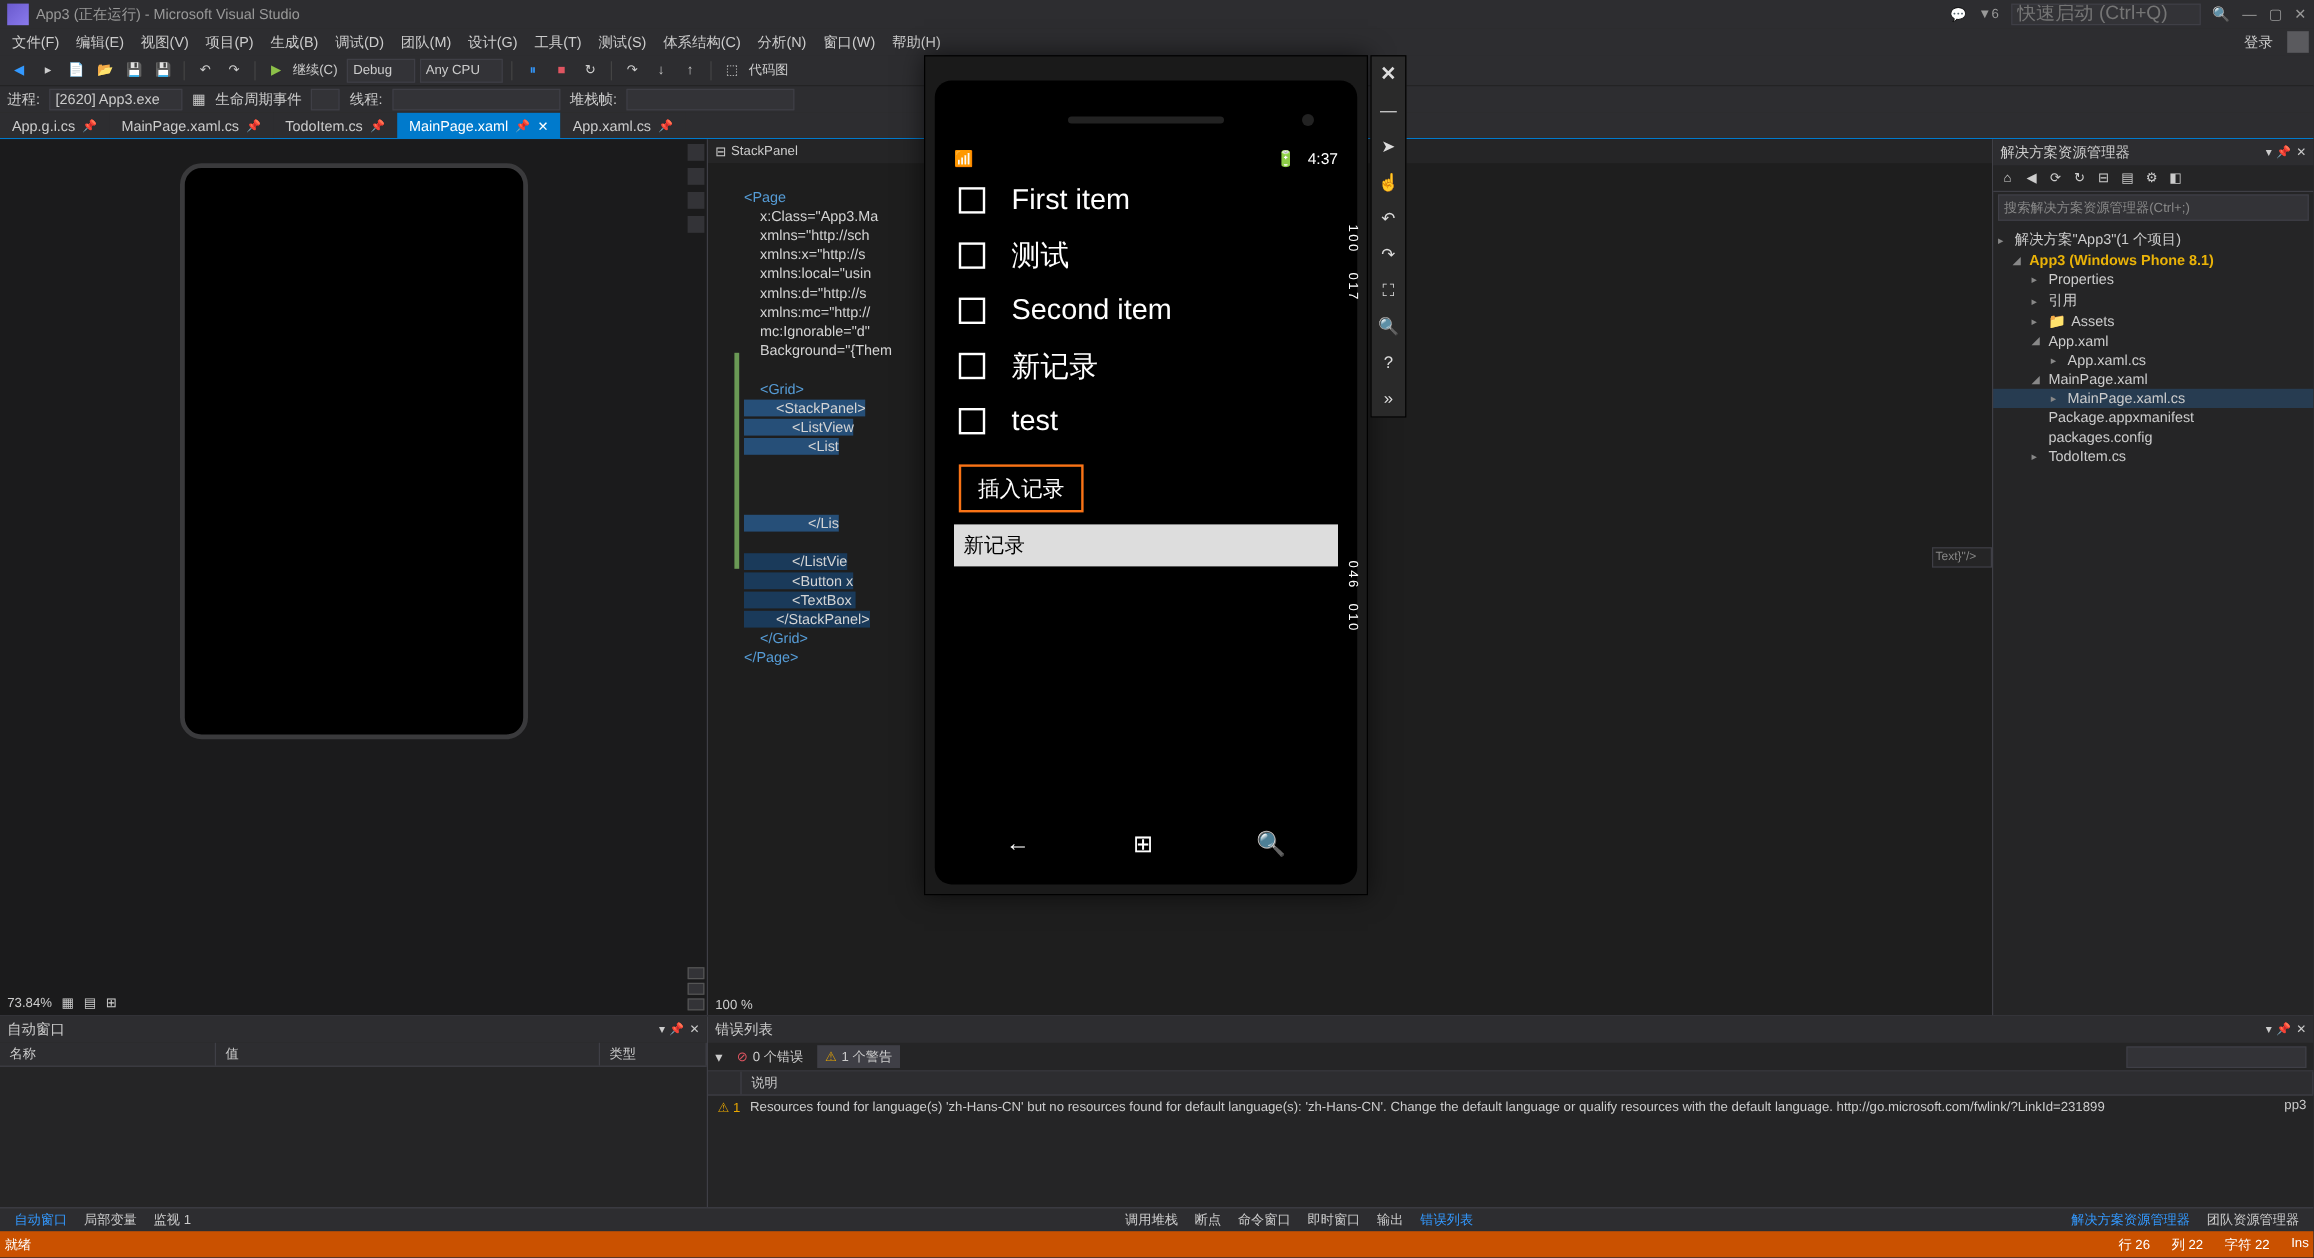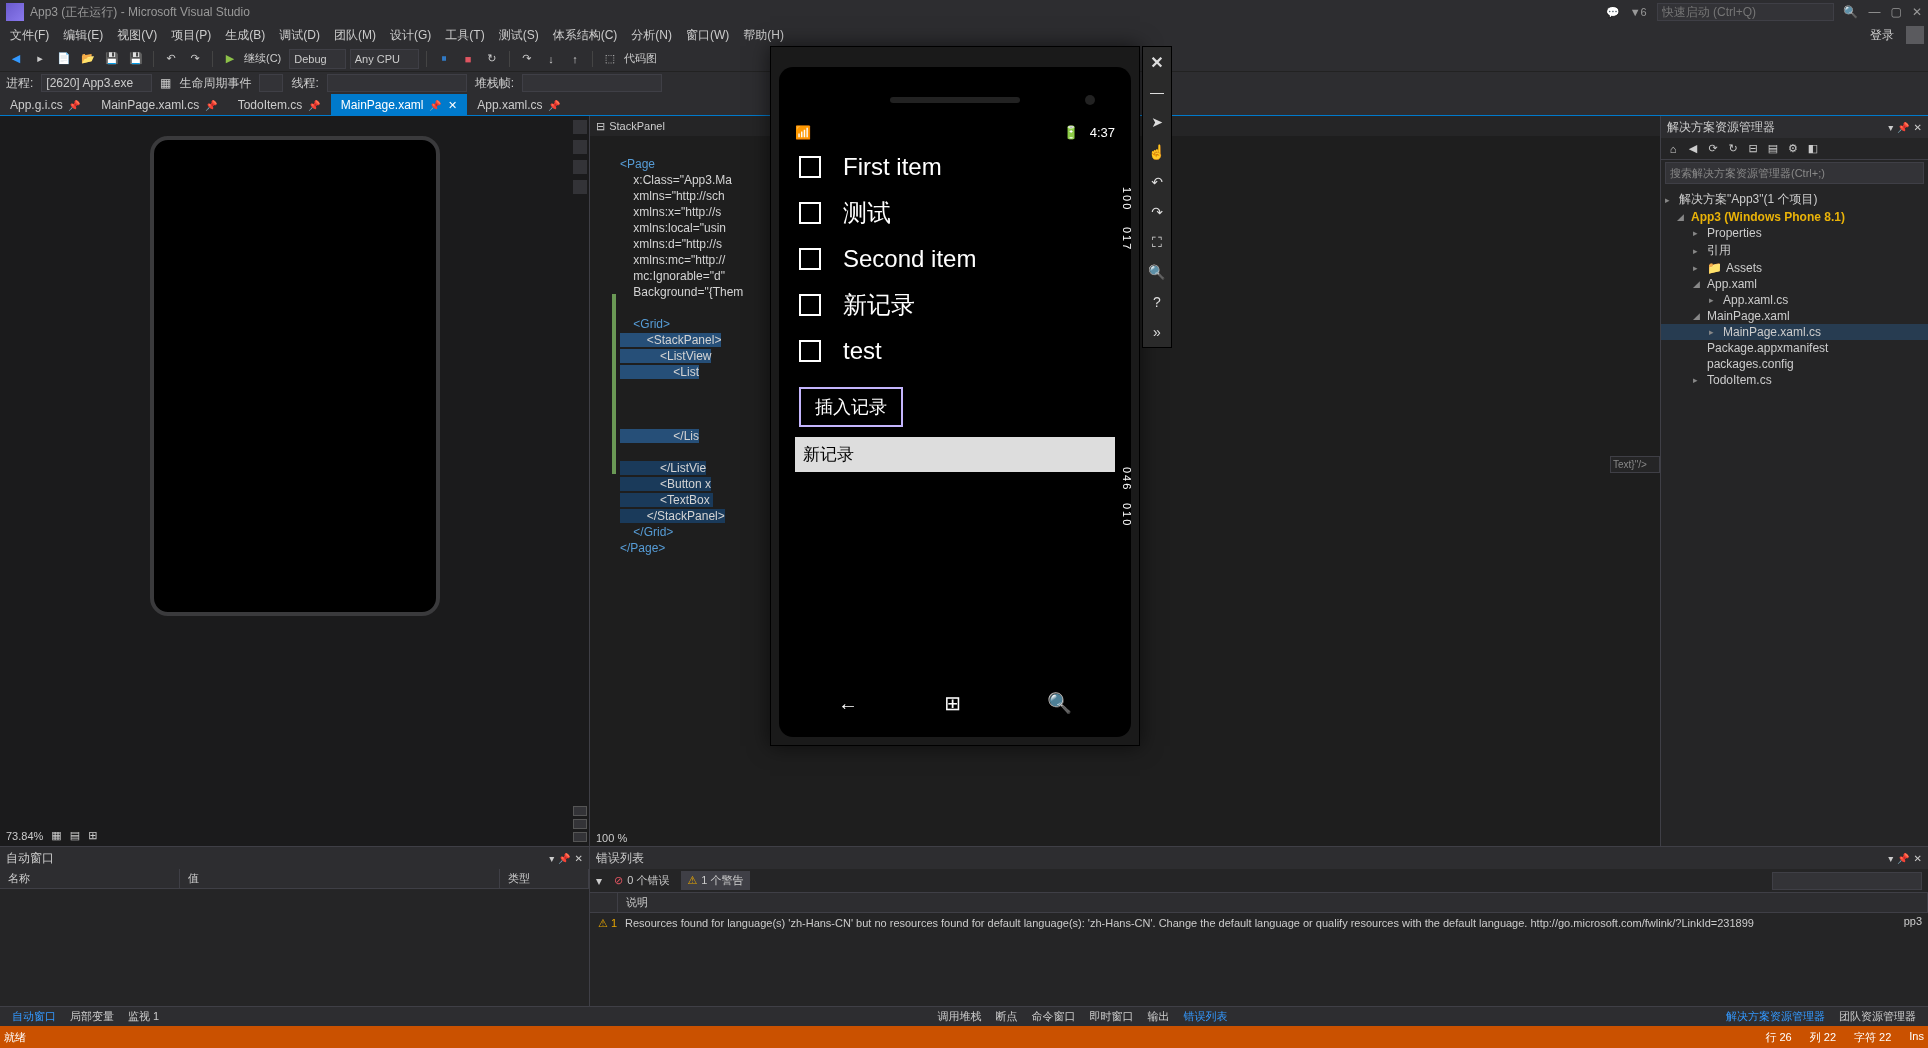--- a/index.html
+++ b/index.html
@@ -4,21 +4,21 @@
 <style>
 * { margin: 0; padding: 0; box-sizing: border-box; font-family: "Segoe UI", Arial, sans-serif; }
 body { background: #2d2d30; color: #ccc; font-size: 12px; overflow: hidden; width: 1928px; height: 1048px; position: relative; }
 
 
 .title-bar { height: 24px; background: #2d2d30; display: flex; align-items: center; padding: 0 6px; justify-content: space-between; gap: 44px; }
 .title-left { display: flex; align-items: center; gap: 6px; }
 .vs-logo { width: 18px; height: 18px; background: linear-gradient(135deg,#6a5acd,#8a7aed); }
 .title-text { color: #999; font-size: 12px; }
 .title-right { display: flex; align-items: center; gap: 10px; }
-.quick-launch { width: 177px; height: 18px; background: #333337; border: 1px solid #3f3f46; color: #888; padding: 0 4px; font-size: 12px; }
+.quick-launch { width: 158px; height: 18px; background: #333337; border: 1px solid #3f3f46; color: #888; padding: 0 4px; font-size: 16px; }
 .win-btn { color: #999; font-size: 12px; cursor: pointer; }
 .notif { color: #999; font-size: 11px; }
 
 
 .menu-bar { height: 22px; background: #2d2d30; display: flex; align-items: center; padding: 0 4px; gap: 2px; justify-content: space-between; }
 .menu-left { display: flex; gap: 2px; }
 .menu-item { color: #ccc; padding: 2px 6px; font-size: 12px; cursor: pointer; }
 .login-link { color: #ccc; padding: 2px 6px; font-size: 12px; cursor: pointer; }
 .avatar { width: 18px; height: 18px; background: #5a5a5e; margin-left: 6px; }
 
@@ -104,21 +104,21 @@
 .status-right { display: flex; gap: 18px; }
 
 
 .emulator { position: absolute; top: 46px; left: 770px; width: 370px; height: 700px; background: #1a1a1a; border: 1px solid #000; z-index: 100; box-shadow: 0 0 20px rgba(0,0,0,0.6); }
 .emu-device { position: absolute; top: 20px; left: 8px; right: 8px; bottom: 8px; background: #000; border-radius: 14px; padding: 50px 6px 46px 6px; }
 .emu-status { position: absolute; top: 54px; left: 16px; right: 16px; height: 22px; display: flex; justify-content: space-between; align-items: center; color: #fff; font-size: 13px; }
 .emu-screen { position: absolute; top: 78px; left: 16px; right: 16px; bottom: 60px; background: #000; color: #fff; }
 .emu-list-item { display: flex; align-items: center; gap: 22px; padding: 8px 4px; }
 .emu-checkbox { width: 22px; height: 22px; border: 2px solid #fff; }
 .emu-text { font-size: 24px; font-weight: 300; }
-.emu-button { border: 2px solid #c4b5fd; padding: 6px 14px; font-size: 18px; display: inline-block; margin: 14px 4px 10px 4px; cursor: pointer; }
+.emu-button { border: 2px solid #f97316; padding: 6px 14px; font-size: 18px; display: inline-block; margin: 14px 4px 10px 4px; cursor: pointer; }
 .emu-input { background: #ddd; color: #000; padding: 6px 8px; font-size: 17px; margin: 0 0 0 0; }
 .emu-navbar { position: absolute; bottom: 14px; left: 16px; right: 16px; height: 40px; display: flex; justify-content: space-around; align-items: center; color: #fff; font-size: 20px; }
 .emu-speaker { position: absolute; top: 30px; left: 50%; transform: translateX(-50%); width: 130px; height: 6px; background: #222; border-radius: 3px; }
 .emu-camera { position: absolute; top: 28px; right: 36px; width: 10px; height: 10px; background: #222; border-radius: 50%; }
 .emu-side-label { position: absolute; right: -2px; color: #fff; font-size: 11px; writing-mode: vertical-rl; letter-spacing: 2px; }
 
 
 .emu-toolbar { position: absolute; top: 46px; left: 1142px; width: 30px; background: #2a2a2a; z-index: 101; display: flex; flex-direction: column; align-items: center; padding: 4px 0; gap: 8px; border: 1px solid #000; }
 .emu-tool { width: 22px; height: 22px; color: #ddd; display: flex; align-items: center; justify-content: center; font-size: 14px; cursor: pointer; }
 .emu-tool.close { font-size: 16px; font-weight: bold; }

